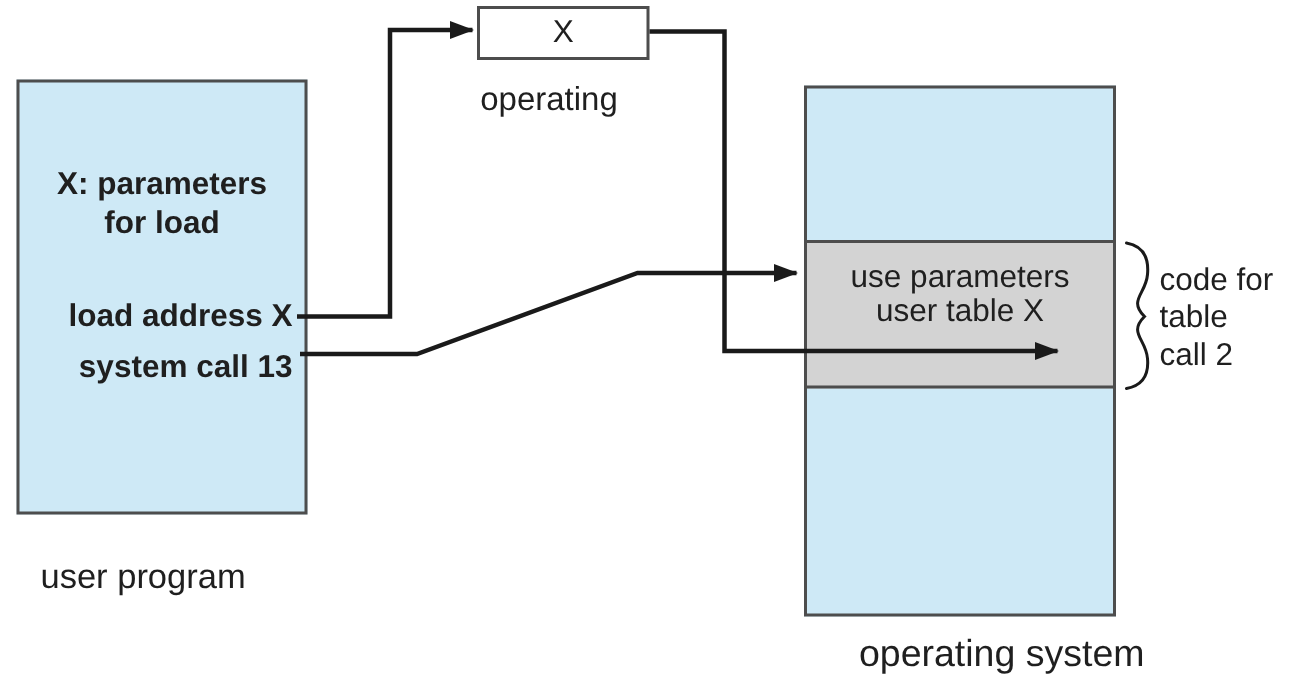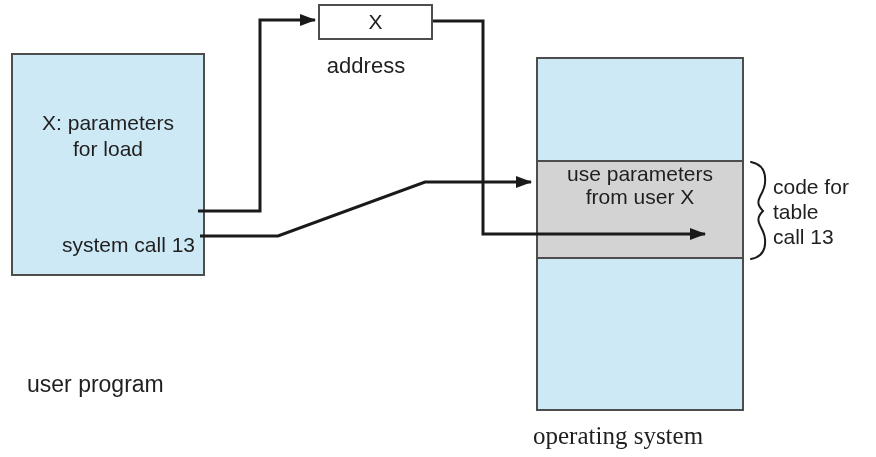--- a/index.html
+++ b/index.html
@@ -22,22 +22,23 @@
     height: 457px;
     background: var(--background);
     overflow: hidden;
   }
   .box {
     position: absolute;
     border: 2px solid var(--border-color);
   }
   .user-box {
     left: 11px; top: 53px;
-    width: 194px; height: 223px;
+    width: 194px; height: 290px;
     background: var(--box-fill);
+    font-weight: bold;
   }
   .note {
     position: absolute;
     left: 0; right: 0; top: 55px;
     text-align: center;
     font-size: 21px;
     line-height: 26px;
   }
   .stmt {
     position: absolute;
@@ -67,20 +68,21 @@
   .gray-band {
     position: absolute;
     left: 0; right: 0; top: 101px;
     height: 99px;
     background: var(--gray-fill);
     border-top: 2px solid var(--border-color);
     border-bottom: 2px solid var(--border-color);
     text-align: center;
     font-size: 21px;
     line-height: 23px;
+    padding-top: 11px;
   }
   .label {
     position: absolute;
     white-space: nowrap;
   }
   .user-label {
     left: 27px; top: 371px;
     font-size: 23px;
     line-height: 26px;
     text-align: center;
@@ -88,24 +90,23 @@
   .register-label {
     left: 316px; top: 53px;
     width: 100px;
     text-align: center;
     font-size: 22px;
     line-height: 26px;
   }
   .os-label {
     left: 533px; top: 422px;
     width: 230px;
-    text-align: left;
+    text-align: right;
     font-size: 25px;
     line-height: 28px;
-    font-family: Liberation Serif, serif;
   }
   .brace-label {
     position: absolute;
     left: 773px; top: 174px;
     width: 100px;
     text-align: left;
     font-size: 21px;
     line-height: 25px;
   }
   .overlay {
@@ -131,41 +132,42 @@
 </head>
 <body>
 
 <div class="stage">
 
   <div class="box user-box">
     <div class="note">
       <div>X: parameters</div>
       <div>for load</div>
     </div>
+    <div class="stmt stmt1">load address X</div>
     <div class="stmt stmt2">system call 13</div>
   </div>
   <div class="label user-label">user program</div>
 
   <div class="box register-box">
     <span>X</span>
   </div>
-  <div class="label register-label">address</div>
+  <div class="label register-label">operating</div>
 
   <div class="box os-box">
     <div class="gray-band">
       <div>use parameters</div>
-      <div>from user X</div>
+      <div>user table X</div>
     </div>
   </div>
   <div class="label os-label">operating system</div>
 
   <div class="brace-label">
     <div>code for</div>
     <div>table</div>
-    <div>call 13</div>
+    <div>call 2</div>
   </div>
 
   <svg class="overlay" viewBox="0 0 876 457">
     <defs>
       <marker id="ah" markerUnits="userSpaceOnUse" markerWidth="17" markerHeight="13" refX="15" refY="6" orient="auto">
         <path class="arrowhead" d="M0,0 L16,6 L0,12 Z"></path>
       </marker>
     </defs>
 
     <polyline points="198,211 260,211 260,20 315,20" marker-end="url(#ah)"></polyline>

